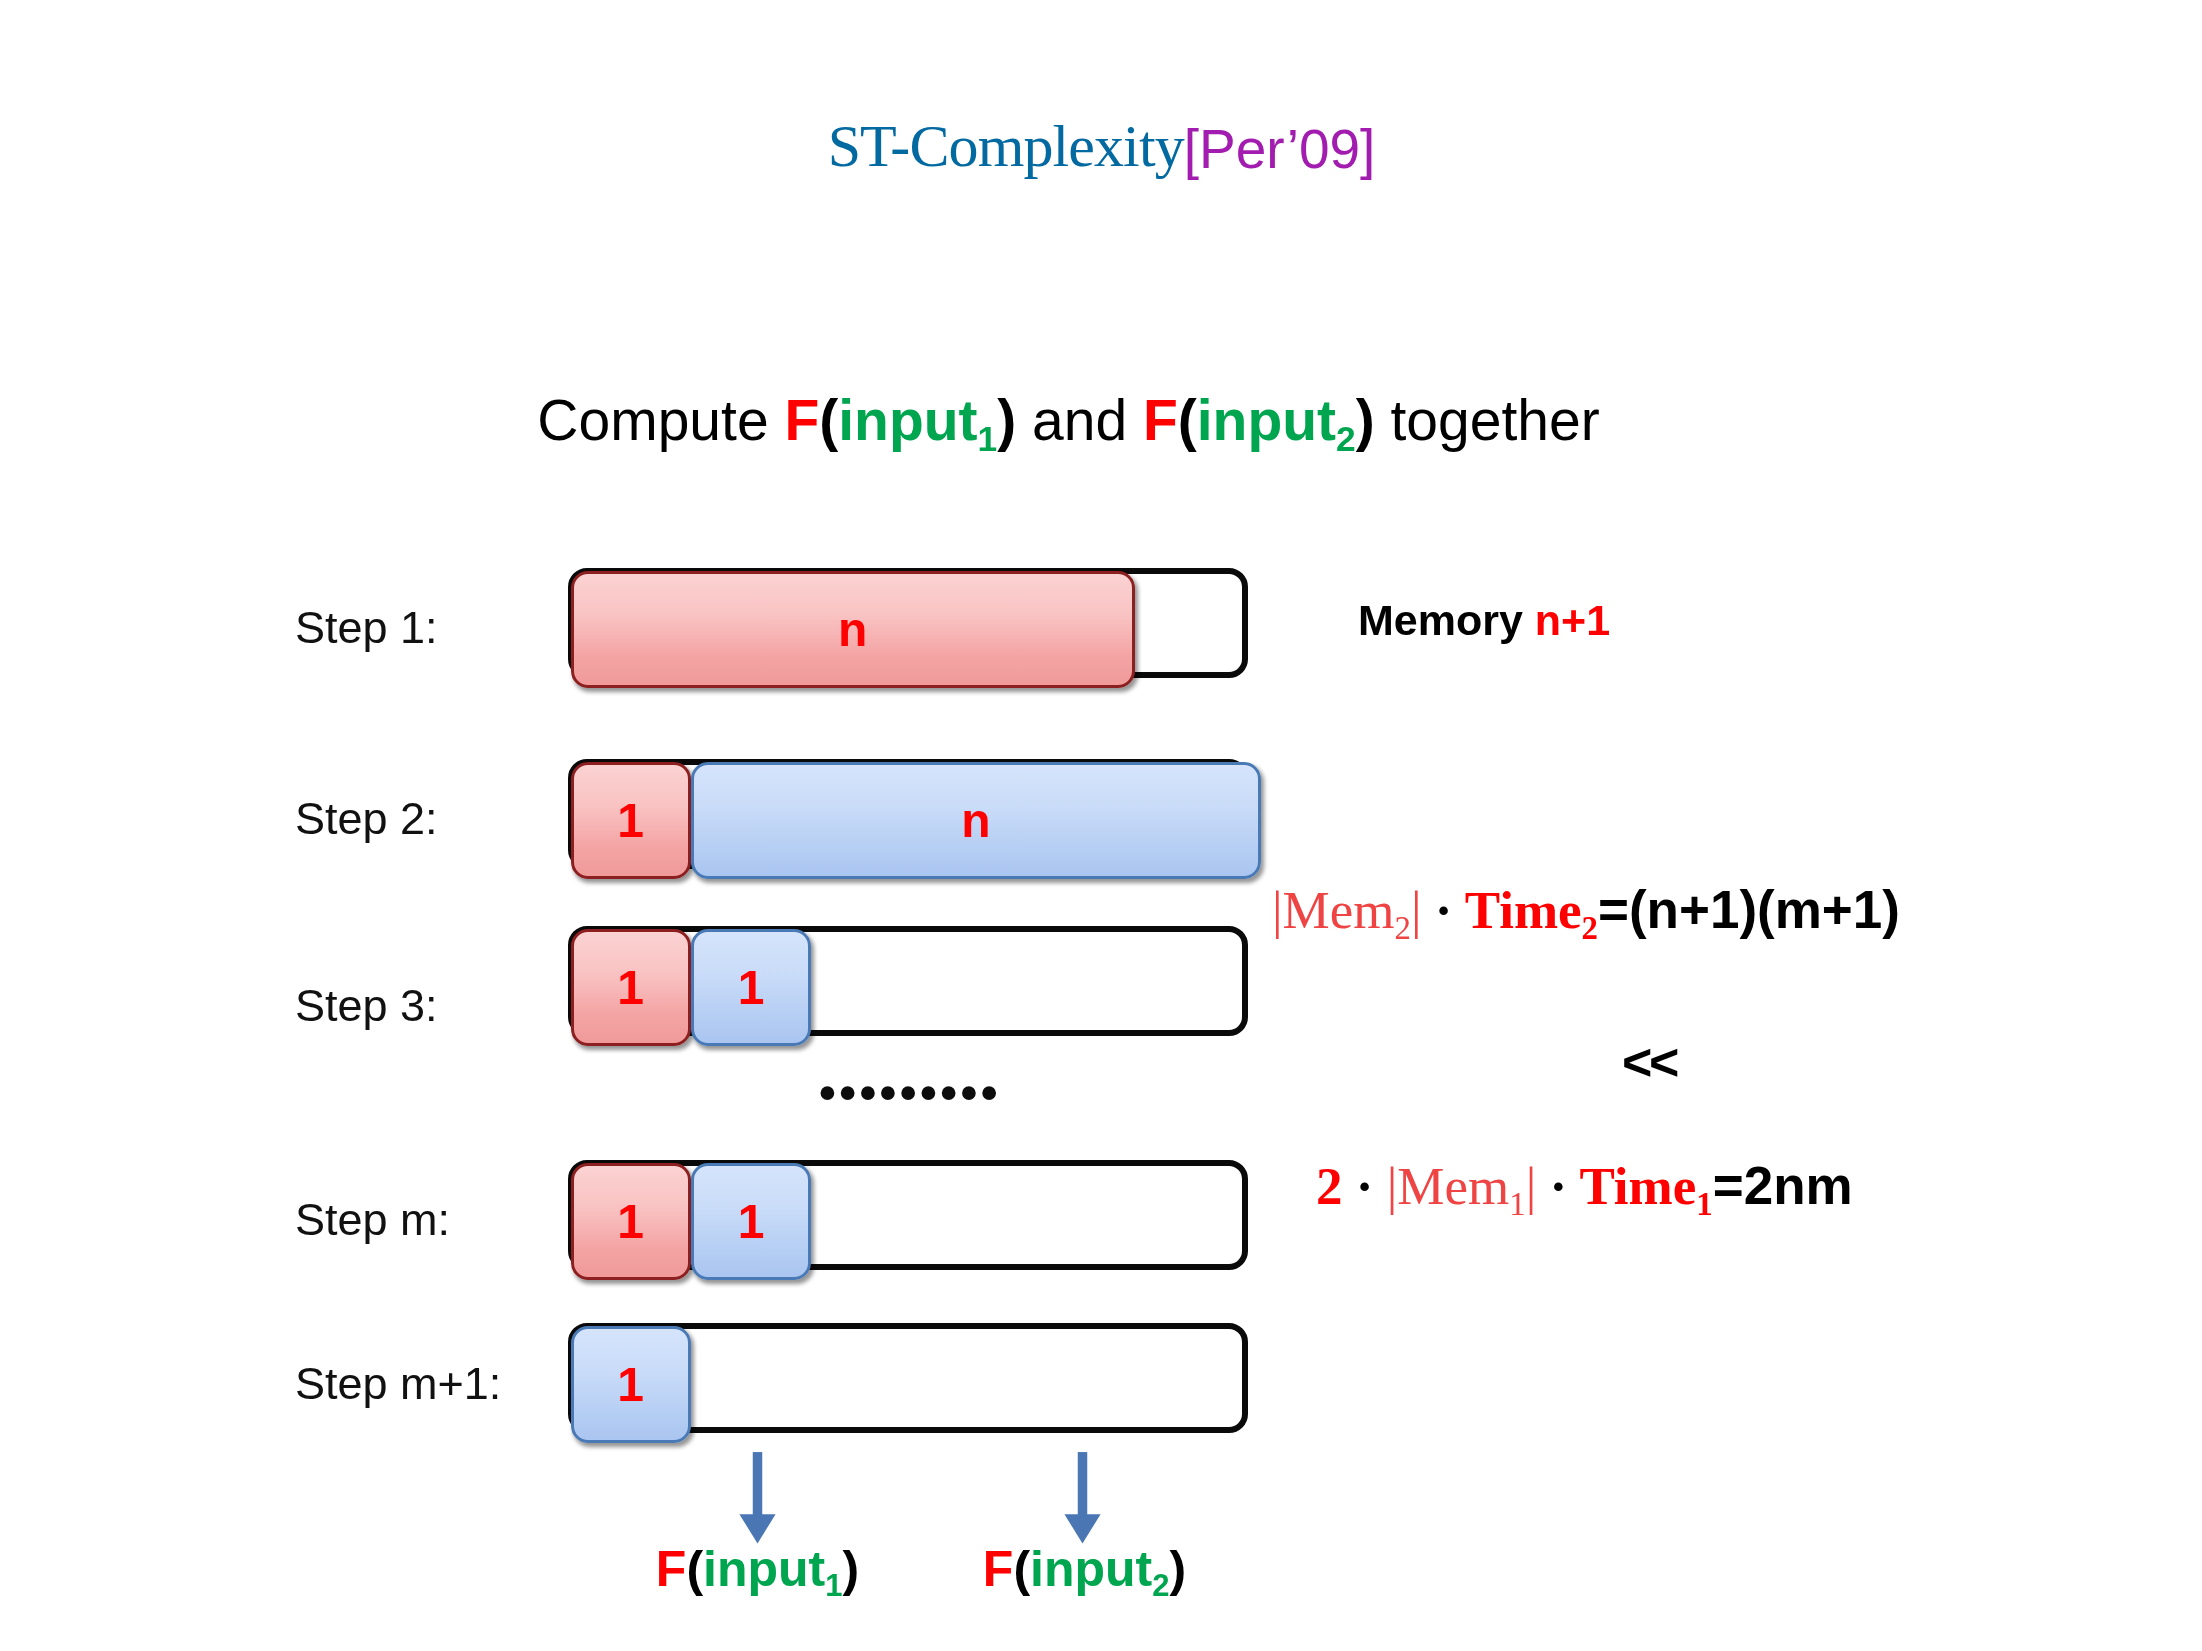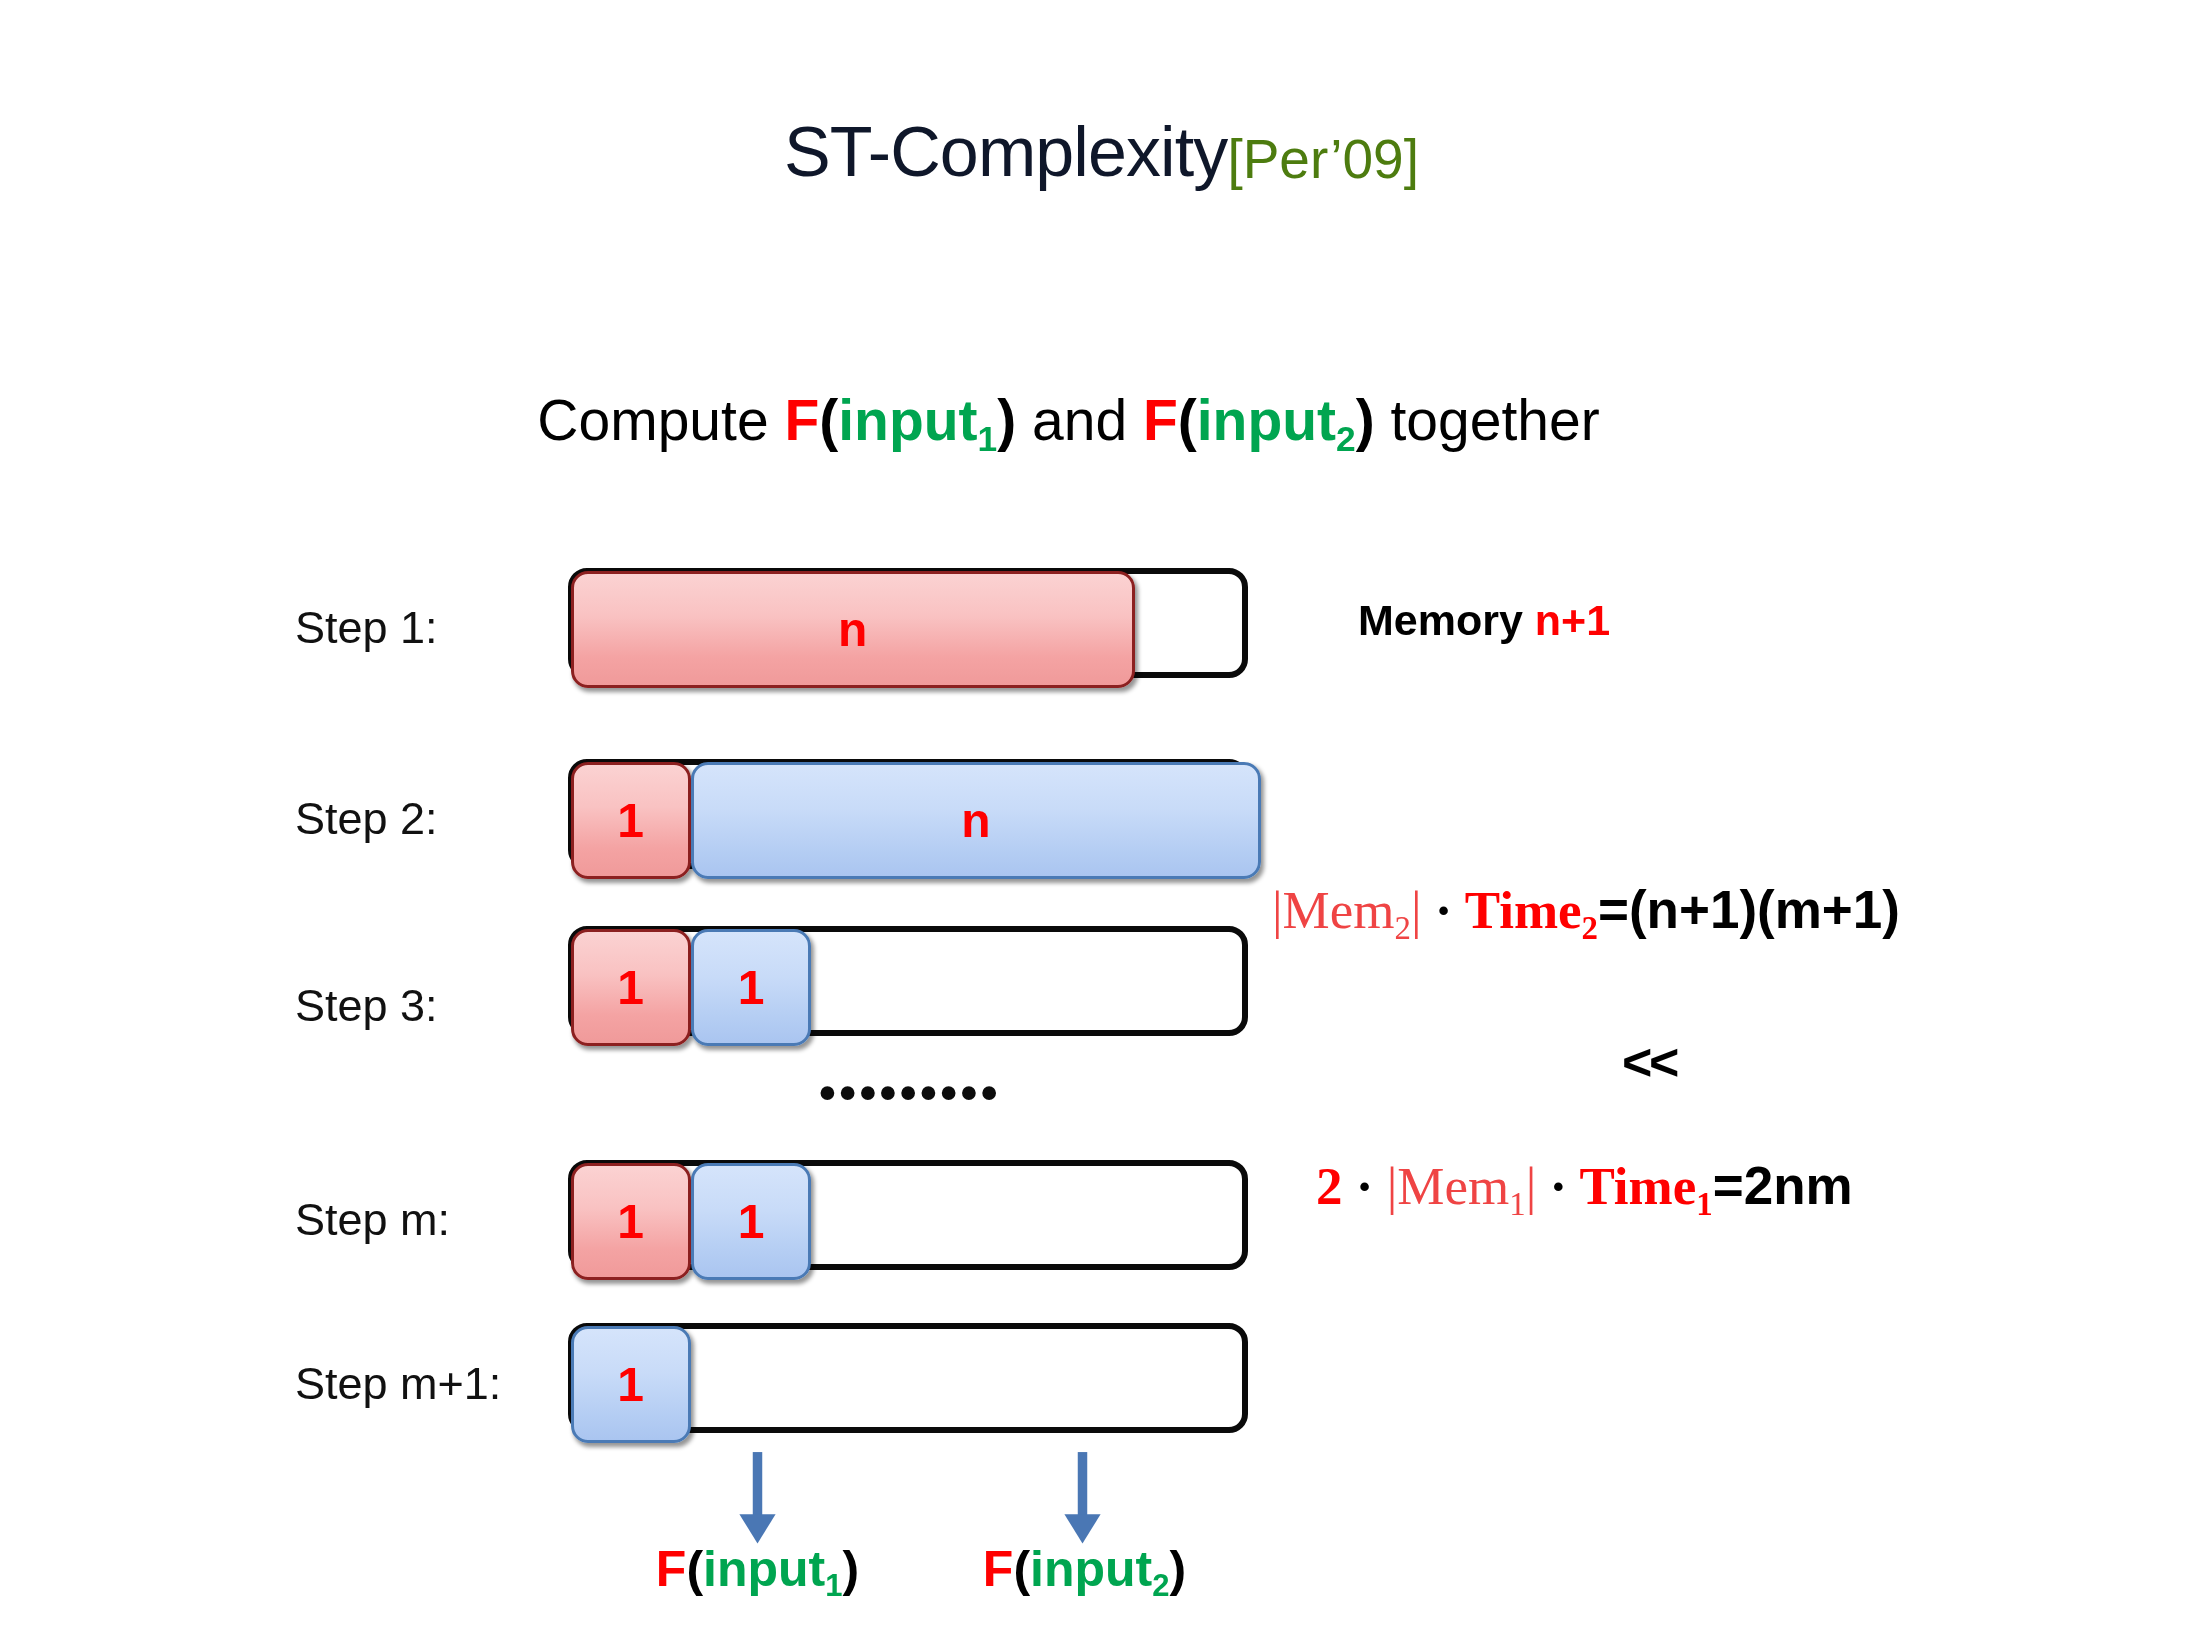--- a/index.html
+++ b/index.html
@@ -18,29 +18,29 @@
   
   #title {
     position: absolute;
     left: 0;
     top: 112px;
     width: 2203px;
     text-align: center;
     white-space: nowrap;
   }
   #title .main {
-    font-family: Liberation Sans, sans-serif;
-    font-size: 70px;
-    color: #0f172a;
+    font-family: Liberation Serif, serif;
+    font-size: 60px;
+    color: #0369a1;
     letter-spacing: -0.9px;
   }
   #title .cite {
     font-family: "Liberation Sans", sans-serif;
     font-size: 55px;
-    color: #4d7c0f;
+    color: #a21caf;
     vertical-align: baseline;
     position: relative;
     top: 1.7px;
   }
 
   
   #subtitle {
     position: absolute;
     left: 0;
     top: 387px;

